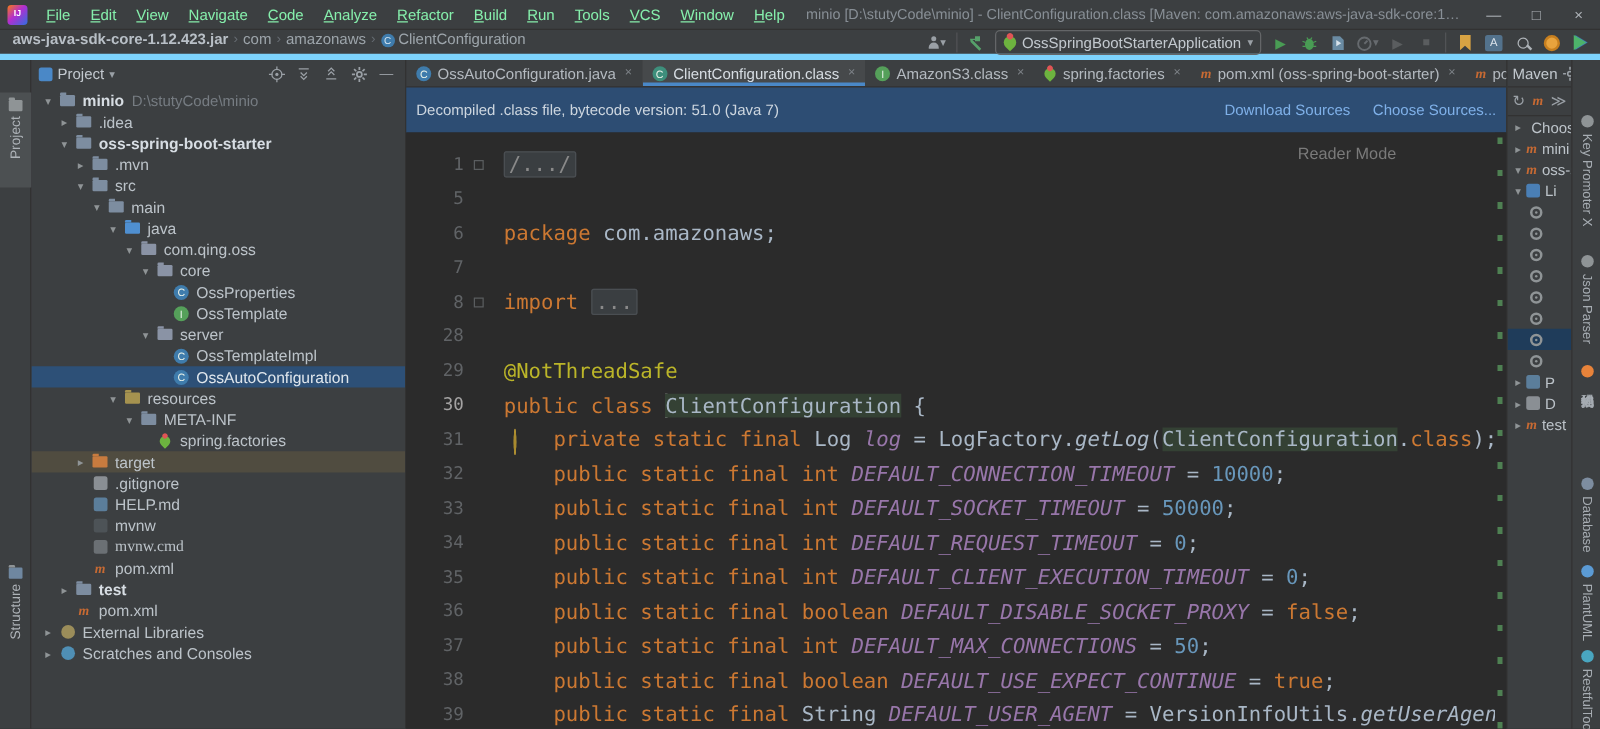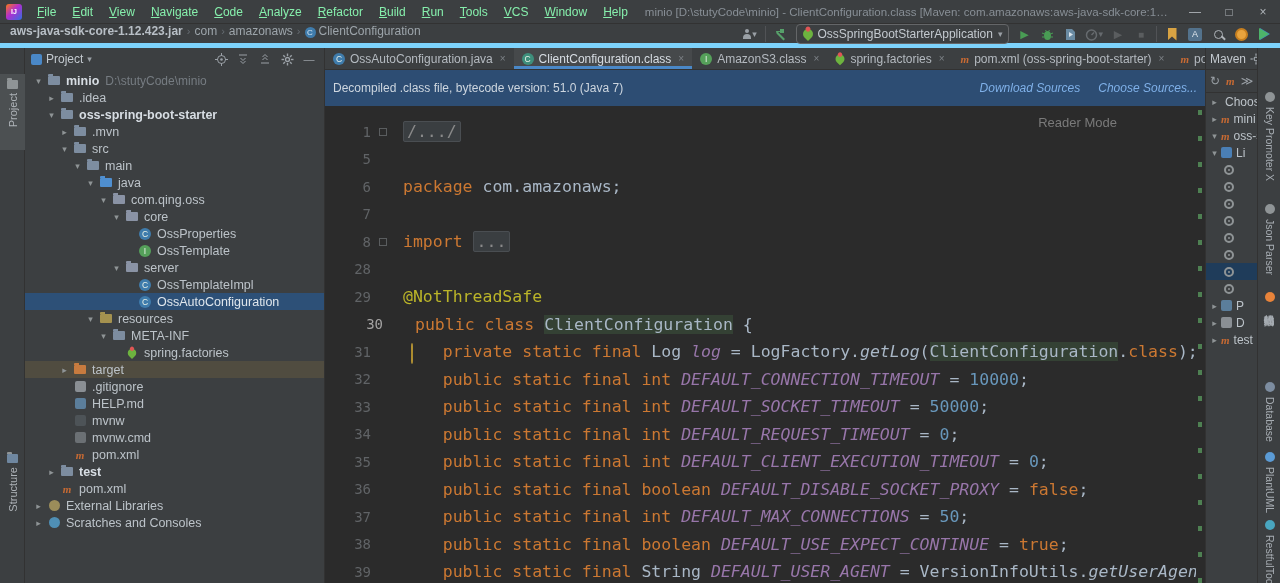--- a/index.html
+++ b/index.html
@@ -86,30 +86,30 @@
   
   .editorcol { flex:1; min-width:0; display:flex; flex-direction:column; background:#2b2b2b; }
   .tabs { height:22px; background:#3c3f41; display:flex; align-items:stretch; font-size:12px;
     border-bottom:1px solid #323232; overflow:hidden; }
   .tab { display:flex; align-items:center; gap:5px; padding:0 8px; color:#b4bac0; white-space:nowrap; position:relative; }
   .tab.active { background:#46494b; color:#d7dde3; box-shadow:inset 0 -3px 0 #4a88c7; }
   .tab .x { color:#7d8287; font-size:10px; margin-left:2px; }
   .banner { height:36px; background:#2d4d73; display:flex; align-items:center; font-size:12px;
     color:#cdd6df; padding:0 8px; gap:18px; }
   .banner .msg { flex:1; white-space:nowrap; overflow:hidden; }
-  .blink { color:#7fb0e8; white-space:nowrap;font-style:italic; }
+  .blink { color:#7fb0e8; white-space:nowrap; }
 
   .codewrap { position:relative; flex:1; background:#2b2b2b; overflow:hidden;
     font-family:"DejaVu Sans Mono", monospace; font-size:16.5px; }
   .reader { position:absolute; top:9px; right:88px; color:#7a7a7a; font-size:13px;
     font-family:"Liberation Sans",sans-serif; }
   .codelines { position:absolute; top:12px; left:0; right:0; }
   .cl { height:27.5px; display:flex; align-items:center; position:relative; }
   .cl .ln { width:50px; flex:none; text-align:right; color:#606366; font-size:14px; padding-right:4px; }
-  .cl.cur .ln { color:#a4a3a3;margin-left:12px; }
+  .cl.cur .ln { color:#a4a3a3; }
   .cl .fc { width:16px; flex:none; display:flex; justify-content:center; }
   .foldbox { width:8px; height:8px; border:1px solid #5a5d5f; background:#2b2b2b; }
   .cl pre { font-family:inherit; margin-left:12px; white-space:pre; }
   .tk-kw { color:#cc7832; } .tk-pl { color:#a9b7c6; } .tk-num { color:#6897bb; }
   .tk-ann { color:#bbb529; } .tk-fld { color:#9876aa; font-style:italic; }
   .tk-sm { color:#a9b7c6; font-style:italic; }
   .tk-hl { color:#a9b7c6; background:#344134; }
   .tk-fold { color:#8a8a8a; background:#3a3e41; border:1px solid #4a4e52; border-radius:2px; padding:0 3px; }
   .tk-caret { border-left:2px solid #d8d8d8; margin-right:-2px; }
   .bulb { position:absolute; left:86px; top:6px; width:11px; height:15px; }
@@ -447,21 +447,21 @@
             <span class="tico">
               <span class="sq-ic" style="background: rgb(77, 83, 87);"></span>
             </span>
             <span class="lbl" style="margin-left: 4px;">mvnw</span>
           </div>
           <div class="trow" style="padding-left: 32px;">
             <span class="chev"></span>
             <span class="tico">
               <span class="sq-ic" style="background: rgb(107, 112, 116);"></span>
             </span>
-            <span class="lbl" style="margin-left: 4px;">mvnw.cmd</span>
+            <span class="lbl" style="margin-left: 4px; font-family: Liberation Serif, serif;">mvnw.cmd</span>
           </div>
           <div class="trow" style="padding-left: 32px;">
             <span class="chev"></span>
             <span class="tico">
               <span class="m-ic">m</span>
             </span>
             <span class="lbl" style="margin-left: 4px;">pom.xml</span>
           </div>
           <div class="trow" style="padding-left: 19px;">
             <span class="chev">▸</span>

